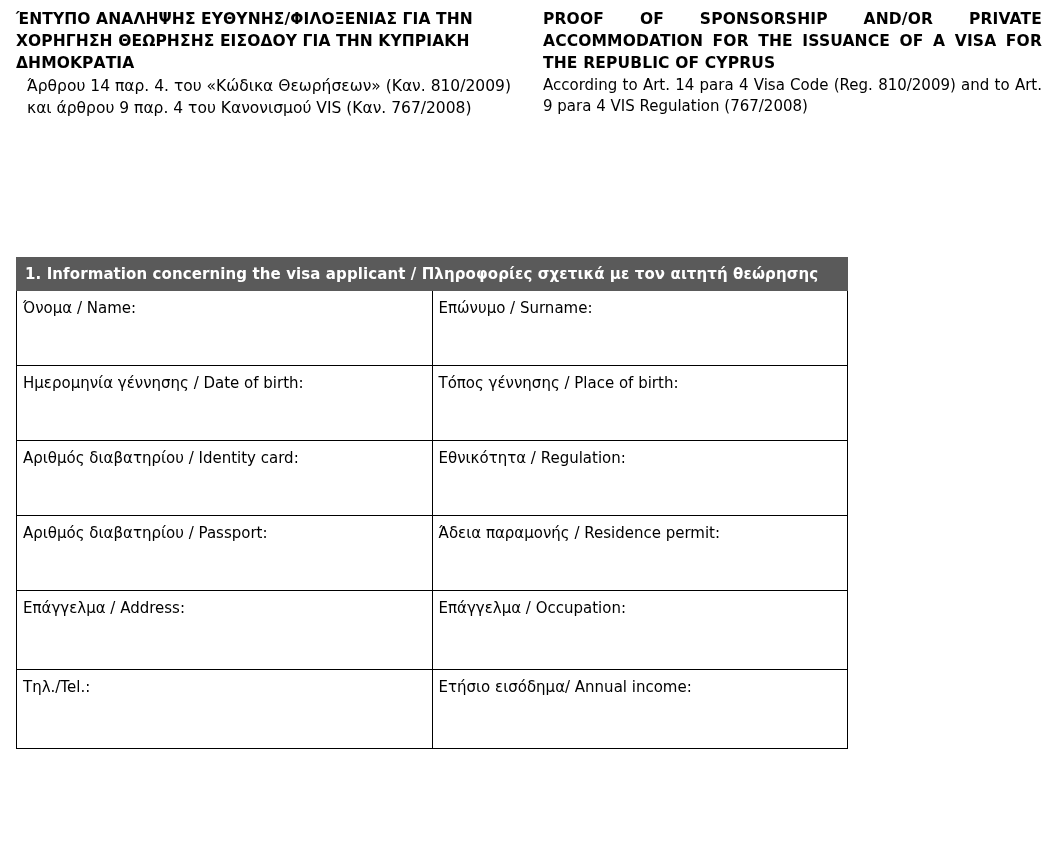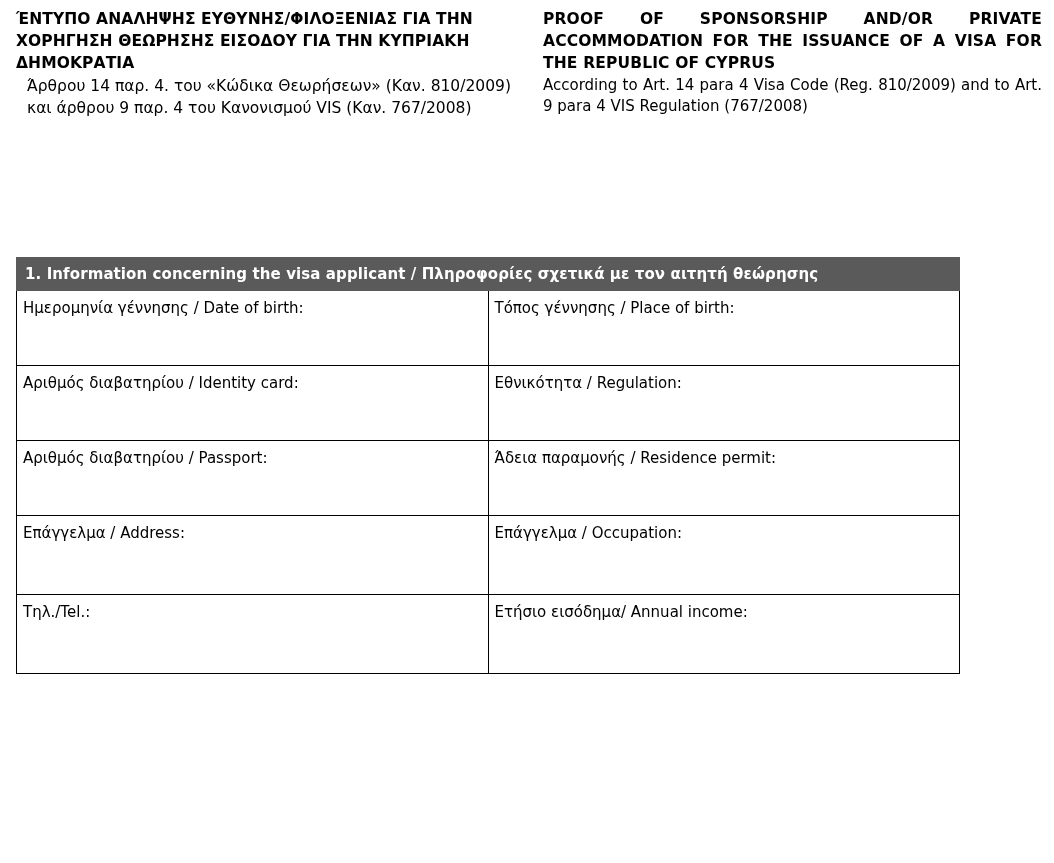--- a/index.html
+++ b/index.html
@@ -54,21 +54,21 @@
     line-height: 1.42;
     margin-top: 1px;
     text-align: justify;
   }
 
   
   .form-table {
     position: absolute;
     left: 16px;
     top: 257px;
-    width: 944px;
+    width: 832px;
     border-collapse: collapse;
     table-layout: fixed;
   }
   .form-table td {
     border: 1px solid #000000;
     vertical-align: top;
     font-size: 15px;
     padding: 8px 6px 4px 6px;
   }
   .section-head td {
@@ -108,20 +108,30 @@
       <div class="subtitle-en">According to Art. 14 para 4 Visa Code (Reg. 810/2009) and to Art. 9 para 4 VIS Regulation (767/2008)</div>
     </div>
   </div>
 
   <table class="form-table">
     <tbody>
       <tr class="section-head">
         <td colspan="2">1. Information concerning the visa applicant / Πληροφορίες σχετικά με τον αιτητή θεώρησης</td>
       </tr>
 
+      <tr>
+        <td class="row-cell col-left">
+          <span class="cell-label">Όνομα / Name:</span>
+          <span class="cell-value"></span>
+        </td>
+        <td class="row-cell col-right">
+          <span class="cell-label">Επώνυμο / Surname:</span>
+          <span class="cell-value"></span>
+        </td>
+      </tr>
 
       <tr>
         <td class="row-cell col-left">
           <span class="cell-label">Ημερομηνία γέννησης / Date of birth:</span>
           <span class="cell-value"></span>
         </td>
         <td class="row-cell col-right">
           <span class="cell-label">Τόπος γέννησης / Place of birth:</span>
           <span class="cell-value"></span>
         </td>

